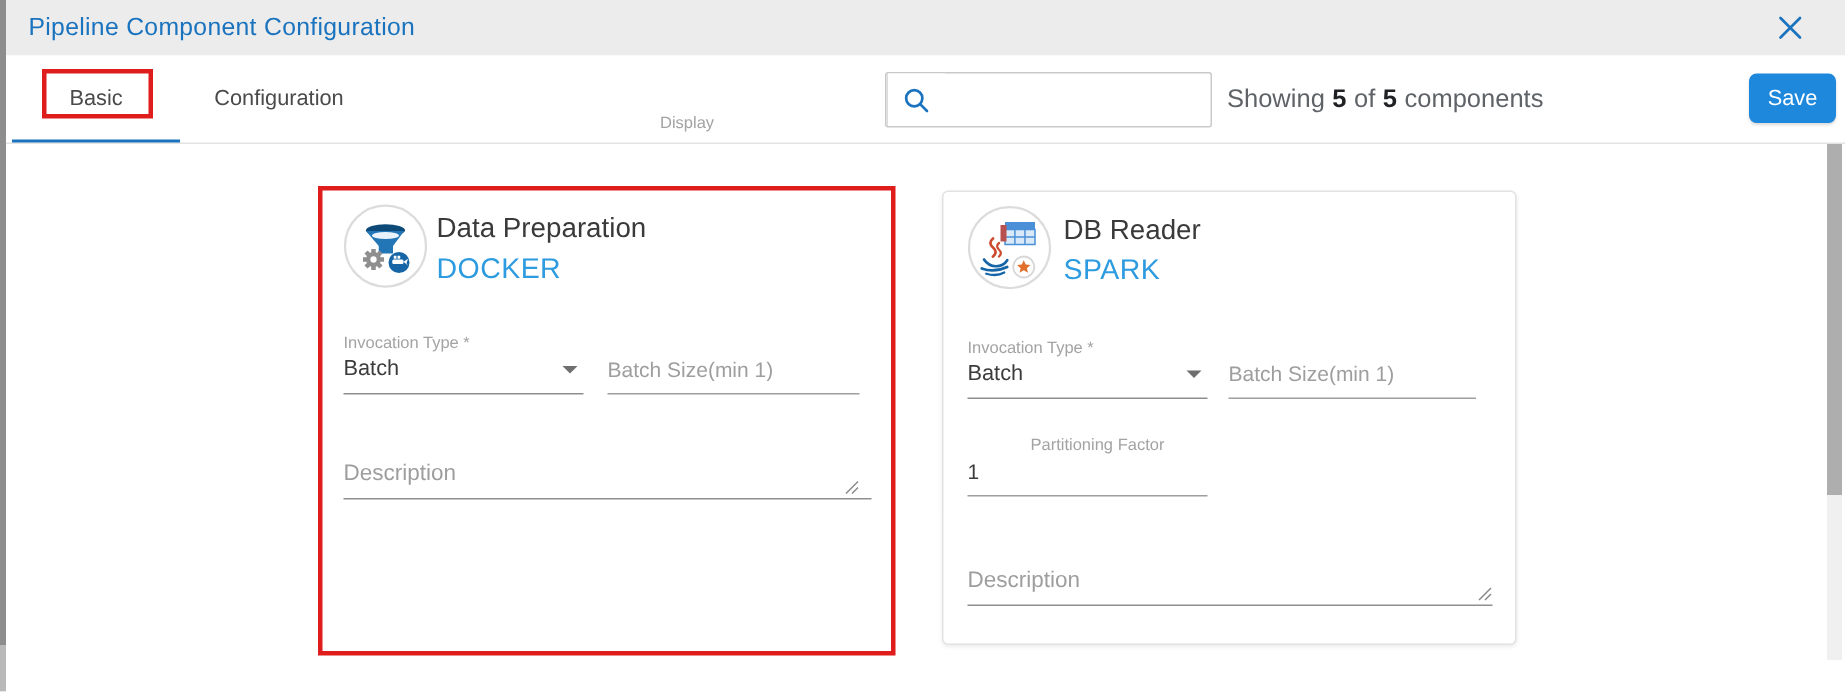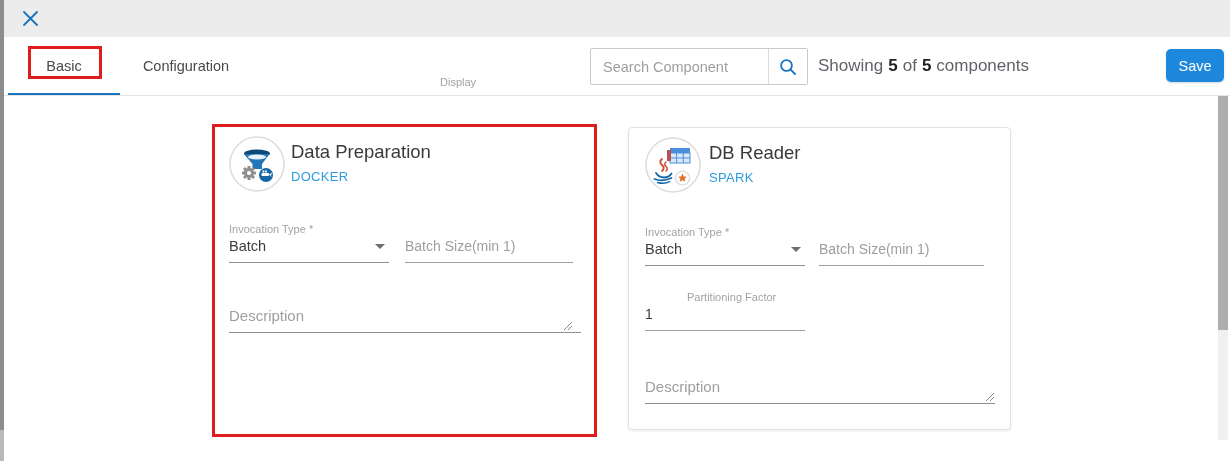--- a/index.html
+++ b/index.html
@@ -58,21 +58,21 @@
   .card-1{left:208px;top:28px;width:385px;height:313px;border:3px solid #df1d1d;}
   .card-2{left:624px;top:31px;width:383px;height:303px;border:1px solid #e2e2e2;border-radius:4px;
           box-shadow:0 1px 3px rgba(0,0,0,.08);}
 
   .comp-icon{position:absolute;width:56px;height:56px;}
   .card-1 .comp-icon{left:14px;top:9px;}
   .card-2 .comp-icon{left:16px;top:9px;}
   .comp-title{position:absolute;font-size:18.5px;color:#3a3a3a;}
   .card-1 .comp-title{left:76px;top:14px;}
   .card-2 .comp-title{left:80px;top:14px;}
-  .comp-engine{position:absolute;font-size:13px;color:#2d9be0;letter-spacing:.3px;}
+  .comp-engine{position:absolute;font-size:19px;color:#2d9be0;letter-spacing:.3px;}
   .card-1 .comp-engine{left:76px;top:42px;}
   .card-2 .comp-engine{left:80px;top:42px;}
 
   .fld-label{position:absolute;font-size:11px;color:#a3a3a3;}
   .sel{position:absolute;display:flex;align-items:center;justify-content:space-between;
        font-size:14.5px;color:#3c3c3c;border-bottom:1px solid #8f8f8f;
        padding:0 4px 7px 0;cursor:pointer;width:160px;box-sizing:border-box;height:26px;}
   .uline-input{position:absolute;border:0;outline:none;border-bottom:1px solid #9e9e9e;
                font-size:14px;color:#3c3c3c;font-family:"Liberation Sans",sans-serif;
                padding:0 0 7px 0;background:transparent;box-sizing:border-box;height:26px;}
@@ -89,20 +89,21 @@
 </style>
 </head>
 <body>
 
 <div class="screen">
 
   <div class="page-edge"></div>
   <div class="page-edge-bottom"></div>
 
   <div class="titlebar">
+    <div class="dialog-title">Pipeline Component Configuration</div>
     <div class="close-btn">
       <svg width="17" height="17" viewBox="0 0 17 17">
         <path d="M2 2 L15 15 M15 2 L2 15" stroke="#1a73be" stroke-width="1.8" stroke-linecap="round" fill="none"></path>
       </svg>
     </div>
   </div>
 
   <div class="toolbar">
     <div class="tab tab-basic">Basic</div>
     <div class="annotate basic-annotation"></div>
@@ -111,21 +112,20 @@
 
     <div class="display-group">
       <div class="display-label">Display</div>
       <div class="display-select">
         <span>All</span>
         <span class="caret"></span>
       </div>
     </div>
 
     <div class="searchbox">
-      <input type="text" placeholder="Search Component" style="">
       <div class="search-divider"></div>
       <button class="search-btn">
         <svg width="18" height="18" viewBox="0 0 18 18">
           <circle cx="7.5" cy="7.5" r="5.4" stroke="#1a73be" stroke-width="1.8" fill="none"></circle>
           <path d="M11.6 11.6 L16 16" stroke="#1a73be" stroke-width="1.8" stroke-linecap="round"></path>
         </svg>
       </button>
     </div>
 
     <div class="showing">

